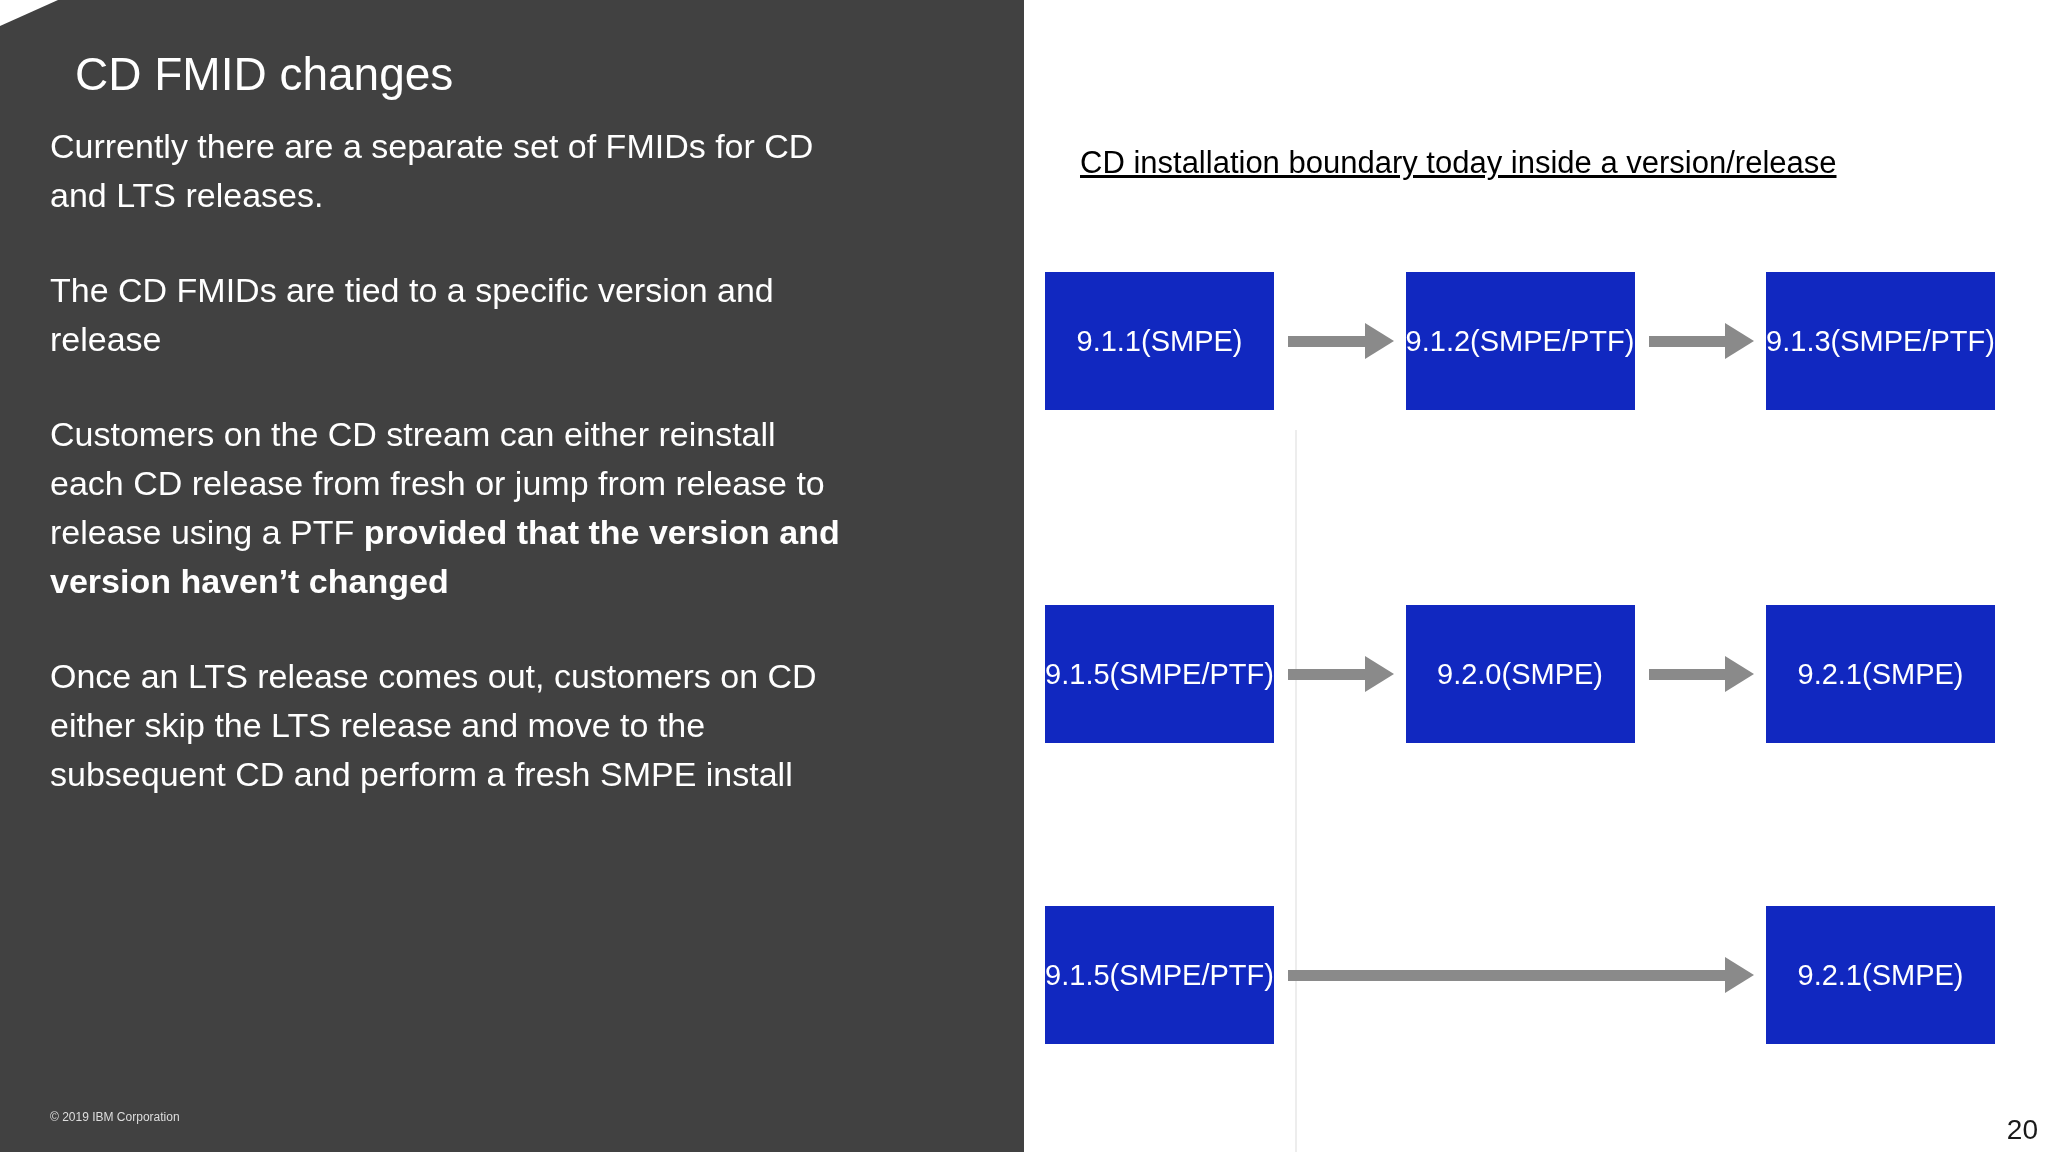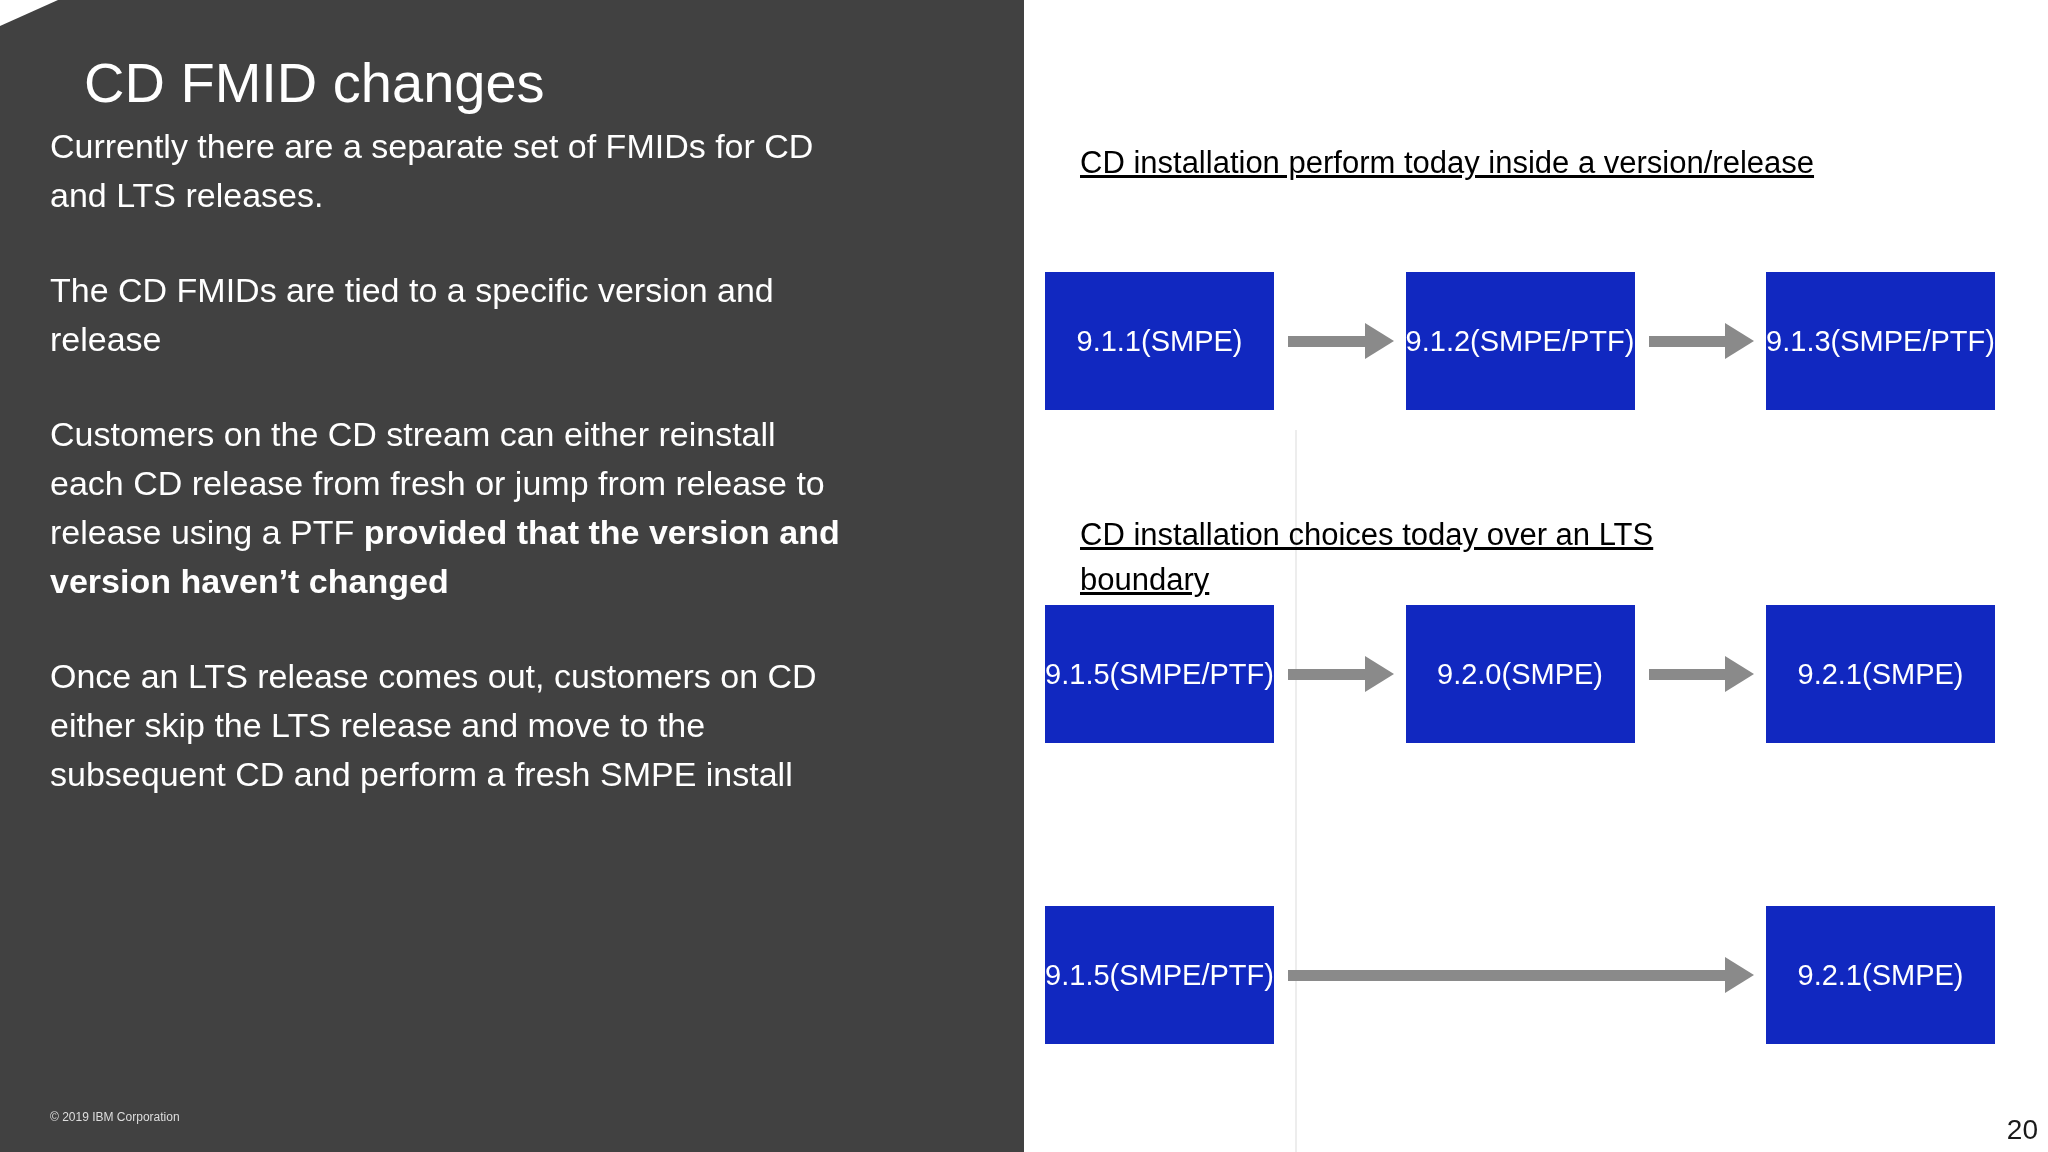--- a/index.html
+++ b/index.html
@@ -18,22 +18,22 @@
     background:var(--panel-bg,#414141);
   }
   .corner-triangle {
     position:absolute; left:0; top:0;
     width:0; height:0;
     border-top:26px solid #ffffff;
     border-right:58px solid transparent;
   }
   .title {
     position:absolute; left:68px; top:42px;
-    margin:16px;
-    font-size:56px; font-weight:400; line-height:50px;
+    margin:7px;
+    font-size:46px; font-weight:400; line-height:50px;
     color:#ffffff;
   }
   .body-text {
     position:absolute; left:50px; top:122px;
     width:980px;
     color:#ffffff;
     font-size:34px; line-height:49px;
   }
   .body-text p { margin:0 0 46px 0; }
   .footer {
@@ -112,22 +112,21 @@
     <div class="body-text" id="body-text">
         <p><span>Currently there are a separate set of FMIDs for CD</span><br><span>and LTS releases.</span></p>
         <p><span>The CD FMIDs are tied to a specific version and</span><br><span>release</span></p>
         <p><span>Customers on the CD stream can either reinstall</span><br><span>each CD release from fresh or jump from release to</span><br><span>release using a PTF </span><b>provided that the version and</b><br><b>version haven’t changed</b></p>
         <p><span>Once an LTS release comes out, customers on CD</span><br><span>either skip the LTS release and move to the</span><br><span>subsequent CD and perform a fresh SMPE install</span></p>
       </div>
     <div class="footer">© 2019 IBM Corporation</div>
   </div>
 
   <div class="right-panel">
-    <div class="heading heading-top">CD installation perform today inside a version/release</div>
-    <div class="heading heading-bottom" id="heading-bottom"><span class="u">CD installation choices today over an LTS</span><br><span class="u">boundary</span></div>
+    <div class="heading heading-top">CD installation boundary today inside a version/release</div>
 
     <div class="diagram-row row-0" id="row-0">
         <div class="vbox">
           <div>9.1.1</div>
           <div>(SMPE)</div>
         </div>
         <div class="arrow">
           <div class="shaft"></div>
           <div class="head"></div>
         </div>

